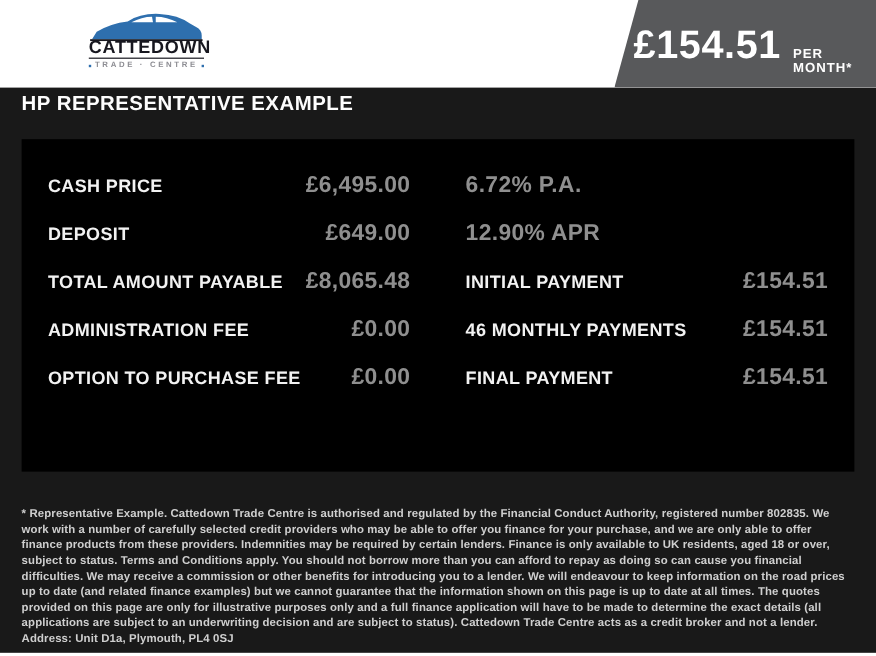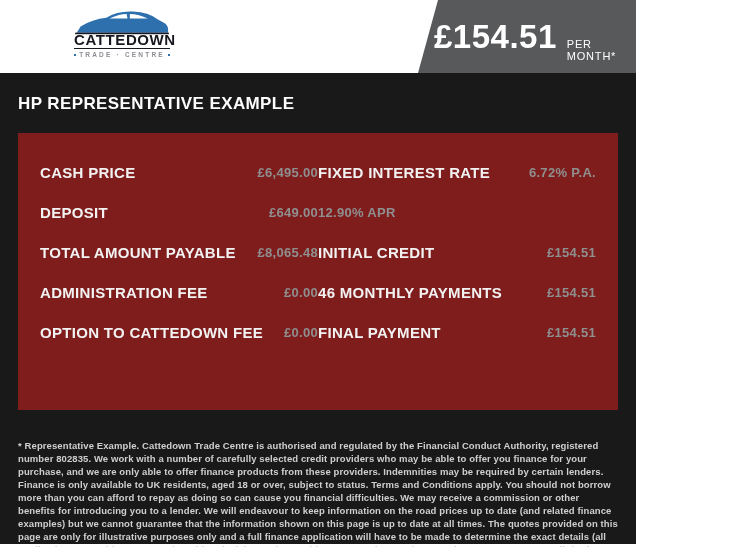--- a/index.html
+++ b/index.html
@@ -2,21 +2,21 @@
 <html><head>
 <meta charset="utf-8">
 <style>
   html,body{margin:0;padding:0;}
   body{
     font-family:"Liberation Sans","DejaVu Sans",sans-serif;
     background:#ffffff;
     width:730px;height:547px;
     -webkit-font-smoothing:antialiased;
   }
-  .page{position:relative;width:636px;height:547px;background:#ffffff;overflow:hidden;}
+  .page{position:relative;width:730px;height:547px;background:#ffffff;overflow:hidden;}
 
   
   .header{position:relative;height:73px;background:#ffffff;}
   .logo{position:absolute;left:74px;top:10px;width:96px;cursor:pointer;text-align:center;}
   .logo-car{display:block;width:94px;height:25px;margin:0 auto -2px auto;}
   .logo-name{
     display:block;font-size:15px;font-weight:bold;color:#17171f;
     letter-spacing:0.6px;line-height:14px;border-bottom:1.5px solid #17171f;
     padding-bottom:1px;
   }
@@ -26,42 +26,42 @@
 
   .price-tag{
     position:absolute;right:0;top:0;height:73px;width:228px;
     background:#58595b;
     clip-path:polygon(30px 0,100% 0,100% 100%,10px 100%);
     display:flex;align-items:baseline;justify-content:center;
     padding-left:26px;box-sizing:border-box;
   }
   .price-tag-inner{display:flex;align-items:baseline;gap:10px;margin-top:20px;}
   .price-amount{font-size:33px;font-weight:bold;color:#ffffff;letter-spacing:0.5px;line-height:33px;}
-  .price-period{font-size:11px;font-weight:normal;color:#ffffff;letter-spacing:0.8px;}
+  .price-period{font-size:11px;font-weight:bold;color:#ffffff;letter-spacing:0.8px;}
 
   
   .dark-body{
     position:relative;background:#191919;
     height:471px;box-sizing:border-box;
   }
   .section-title{
-    padding:21px 18px 0 18px;
+    padding:4px 18px 0 18px;
     font-size:17px;font-weight:bold;color:#fdfdfd;letter-spacing:0.4px;
   }
   .finance-panel{
     margin:19px 18px 0 18px;
-    background:#7f1d1d;
+    background:#000000;
     height:277px;box-sizing:border-box;
     padding:19px 22px;
     display:flex;justify-content:space-between;
   }
   .finance-col{width:302px;display:flex;flex-direction:column;}
   .finance-row{height:40px;display:flex;justify-content:space-between;align-items:center;}
   .finance-label{font-size:15px;font-weight:bold;color:#f2f2f2;letter-spacing:0.3px;white-space:nowrap;}
-  .finance-value{font-size:13px;font-weight:bold;color:#8f8f8f;letter-spacing:0.3px;white-space:nowrap;text-align:right;}
+  .finance-value{font-size:19px;font-weight:bold;color:#8f8f8f;letter-spacing:0.3px;white-space:nowrap;text-align:right;}
 
   .disclaimer{
     margin:29px 18px 0 18px;
     font-size:9.5px;line-height:13px;font-weight:bold;
     color:#cfcfcf;letter-spacing:0.1px;
   }
 
   .bottom-strip{height:3px;background:#ffffff;}
 </style>
 </head>
@@ -111,35 +111,34 @@
         </div>
         <div class="finance-row">
           <span class="finance-label">TOTAL AMOUNT PAYABLE</span>
           <span class="finance-value">£8,065.48</span>
         </div>
         <div class="finance-row">
           <span class="finance-label">ADMINISTRATION FEE</span>
           <span class="finance-value">£0.00</span>
         </div>
         <div class="finance-row">
-          <span class="finance-label">OPTION TO CATTEDOWN FEE</span>
+          <span class="finance-label">OPTION TO PURCHASE FEE</span>
           <span class="finance-value">£0.00</span>
         </div>
       </div>
 
       <div class="finance-col">
         <div class="finance-row">
-          <span class="finance-label">FIXED INTEREST RATE</span>
           <span class="finance-value">6.72% P.A.</span>
         </div>
         <div class="finance-row">
           <span class="finance-value">12.90% APR</span>
         </div>
         <div class="finance-row">
-          <span class="finance-label">INITIAL CREDIT</span>
+          <span class="finance-label">INITIAL PAYMENT</span>
           <span class="finance-value">£154.51</span>
         </div>
         <div class="finance-row">
           <span class="finance-label">46 MONTHLY PAYMENTS</span>
           <span class="finance-value">£154.51</span>
         </div>
         <div class="finance-row">
           <span class="finance-label">FINAL PAYMENT</span>
           <span class="finance-value">£154.51</span>
         </div>

